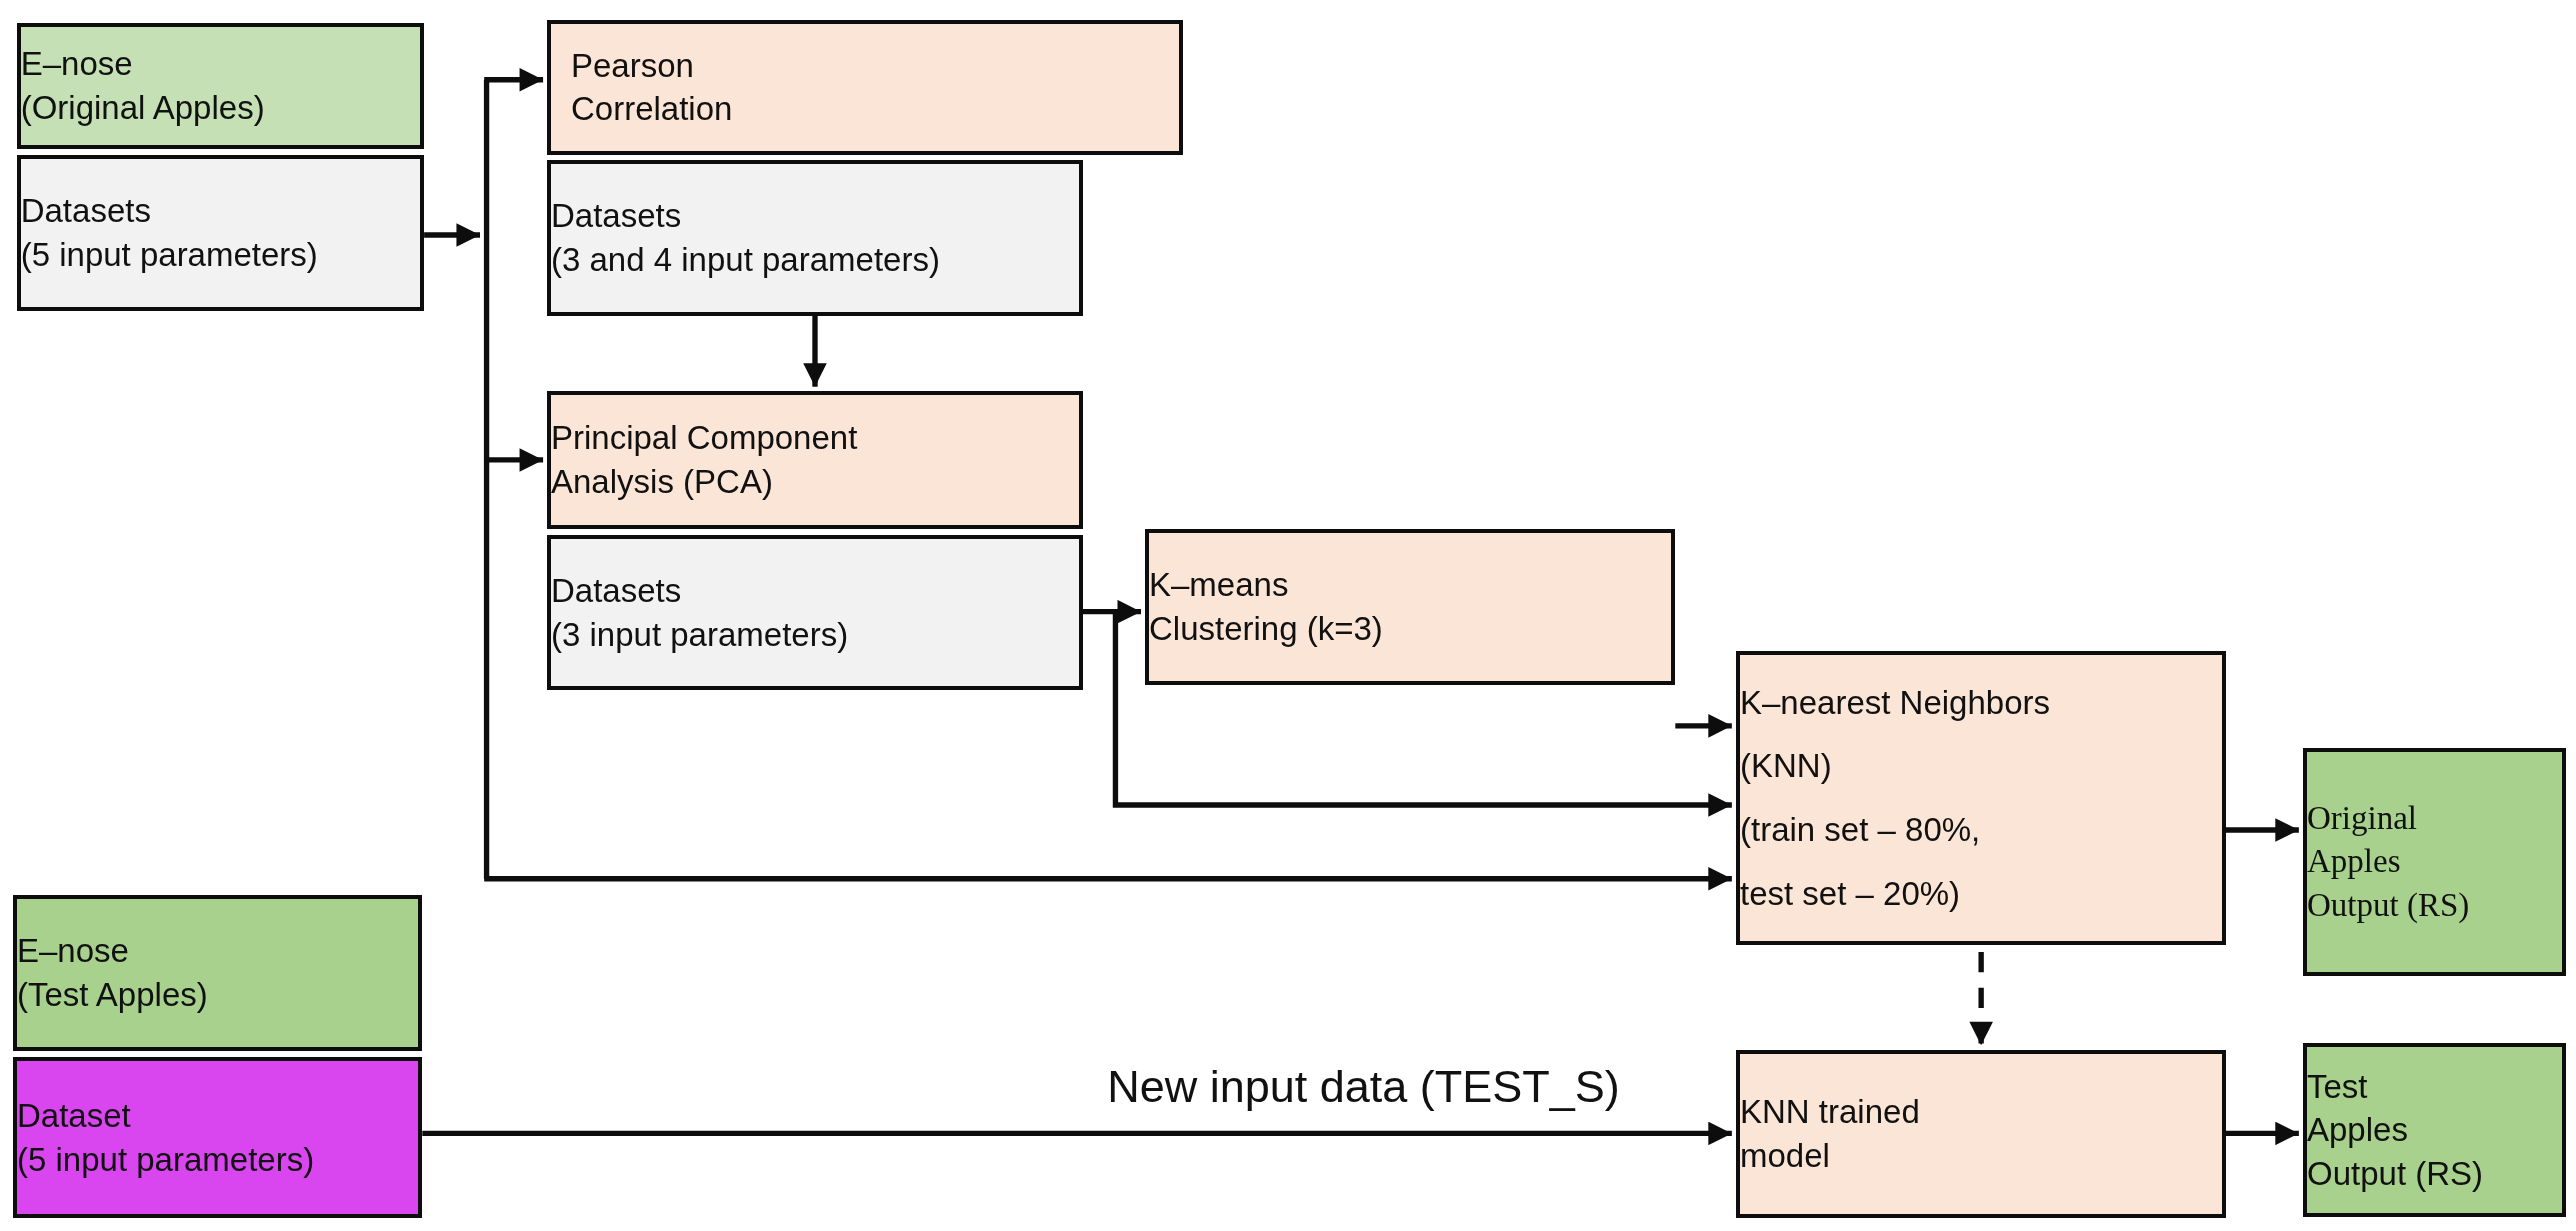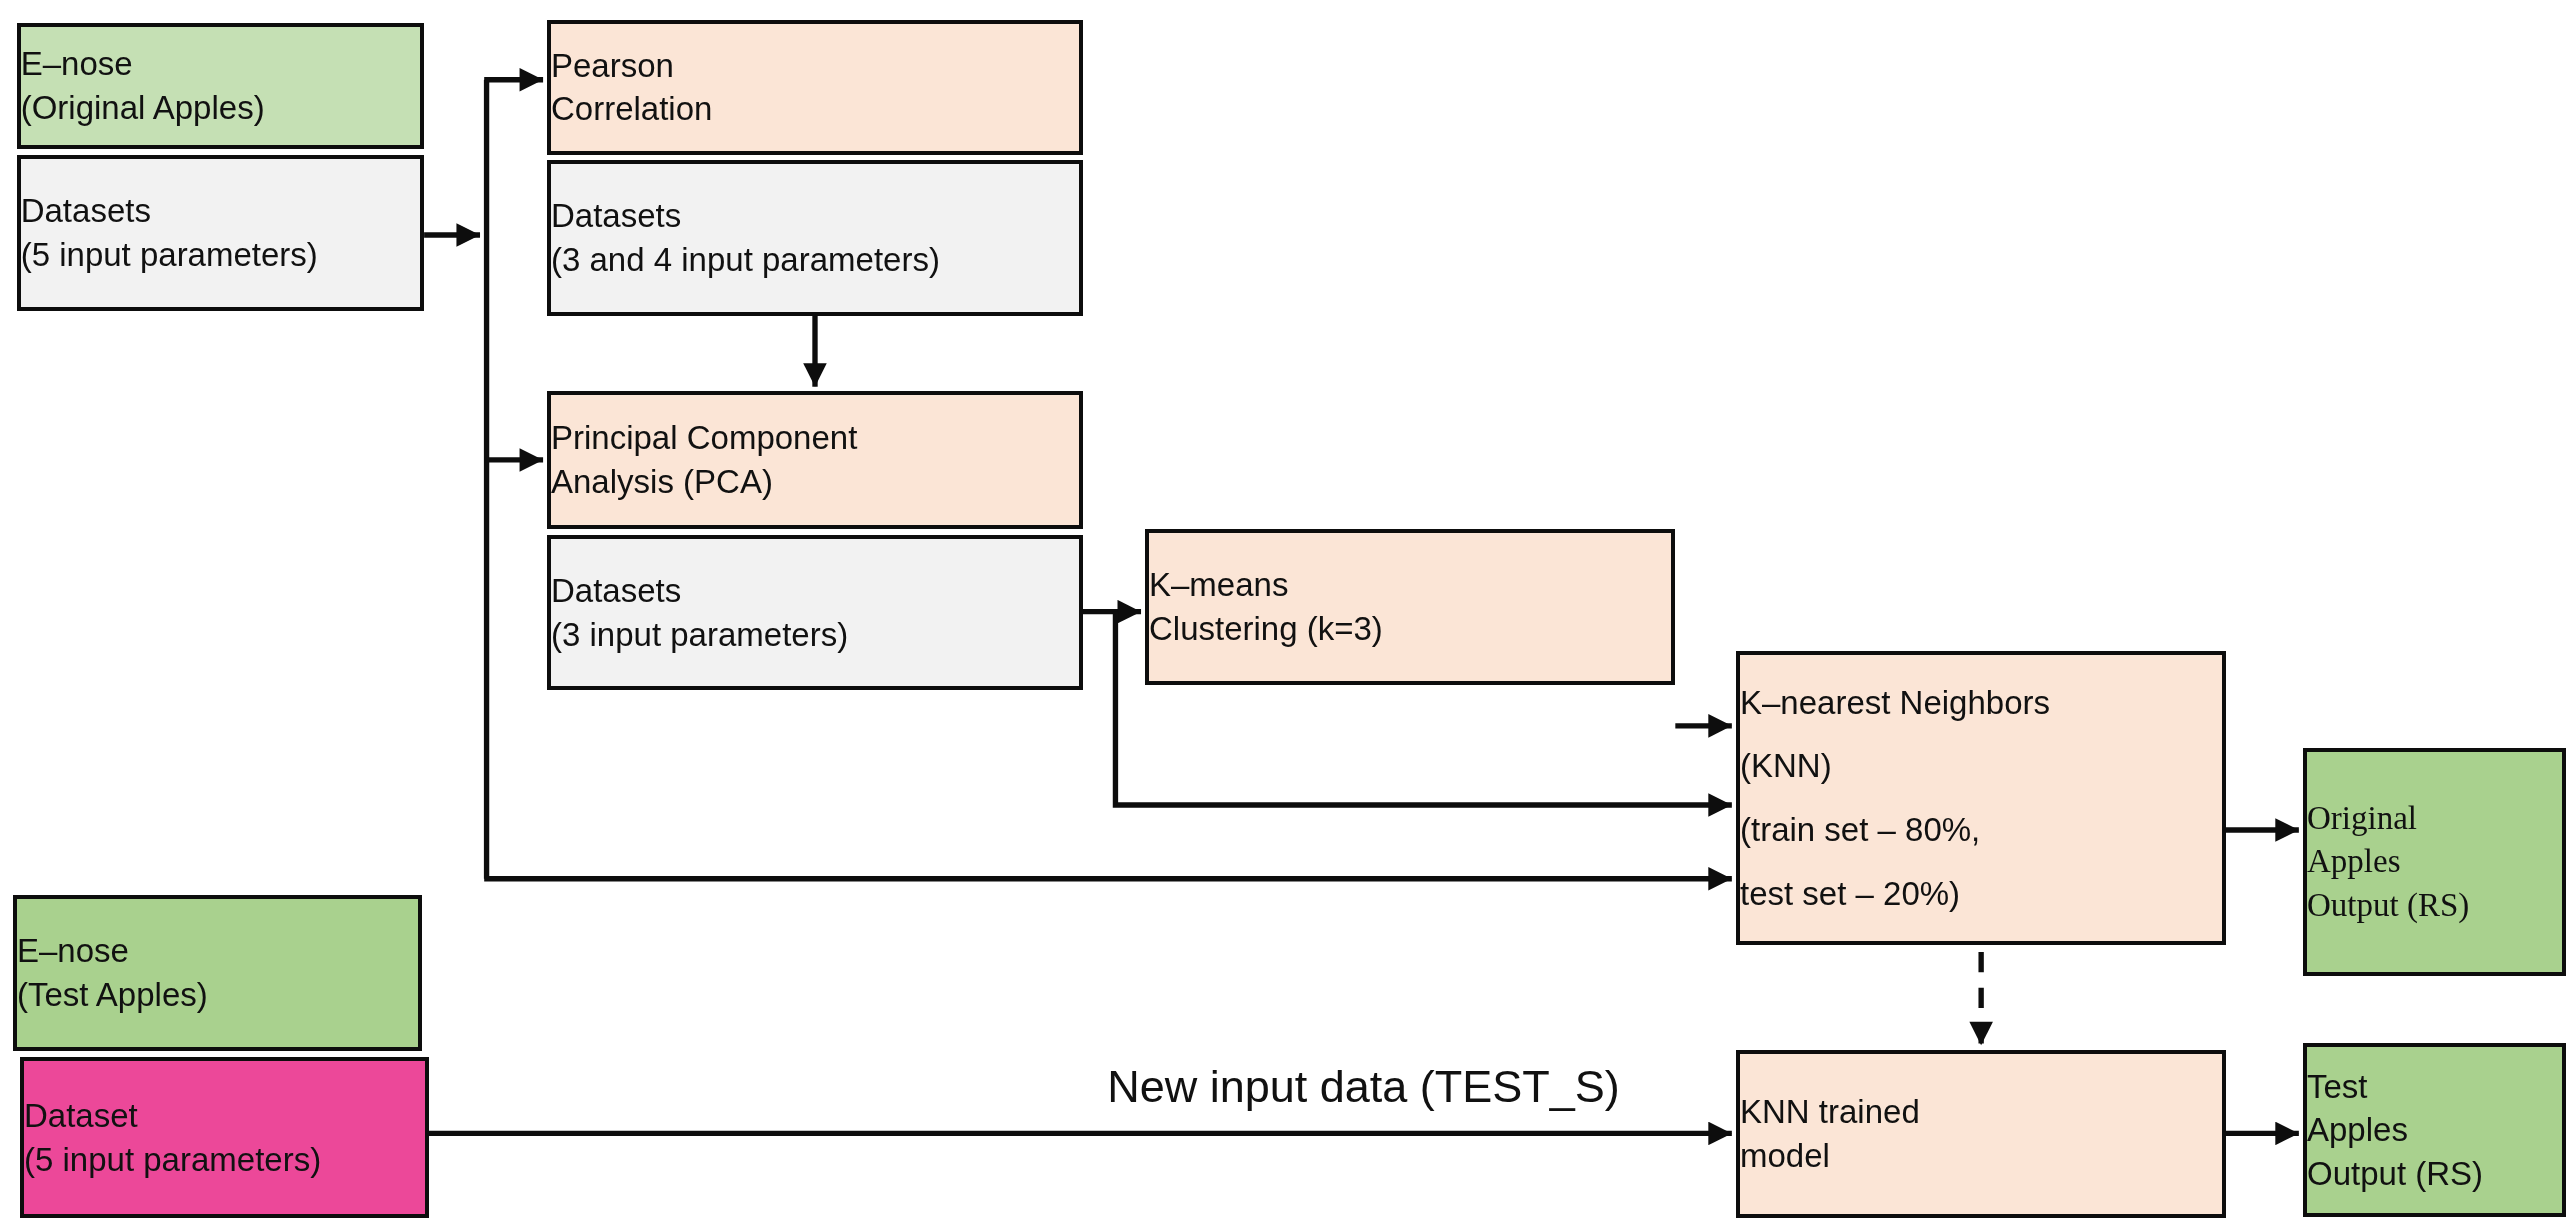--- a/index.html
+++ b/index.html
@@ -26,21 +26,21 @@
     text-align: center;
     color: #111111;
     font-size: 33px;
     line-height: 1.32;
   }
   .box .bl { white-space: nowrap; }
   .fill-green-light { background: #c5e0b4; }
   .fill-green       { background: #a9d18e; }
   .fill-peach       { background: #fbe5d6; }
   .fill-gray-light  { background: #f2f2f2; }
-  .fill-gray        { background: #ec4899; margin-left: 7px; }
+  .fill-gray        { background: #d946ef; }
   #wires {
     position: absolute;
     left: 0; top: 0;
     width: 2576px;
     height: 1231px;
     pointer-events: none;
   }
   #flow-label {
     position: absolute;
     left: 1030px;
@@ -83,21 +83,21 @@
   <div class="box fill-green-light" style="left:16.7px; top:22.6px; width:407px; height:126px;">
     <div class="bl">E–nose</div>
     <div class="bl">(Original Apples)</div>
   </div>
 
   <div class="box fill-gray-light" style="left:16.7px; top:155px; width:407px; height:156px;">
     <div class="bl">Datasets</div>
     <div class="bl">(5 input parameters)</div>
   </div>
 
-  <div class="box fill-peach" style="left:547px; top:19.6px; width:536px; height:135px;">
+  <div class="box fill-peach" style="left:547px; top:19.6px; width:636px; height:135px;padding-left:20px;">
     <div class="bl">Pearson</div>
     <div class="bl">Correlation</div>
   </div>
 
   <div class="box fill-gray-light" style="left:547px; top:160px; width:536px; height:156px;">
     <div class="bl">Datasets</div>
     <div class="bl">(3 and 4 input parameters)</div>
   </div>
 
   <div class="box fill-peach" style="left:547px; top:391px; width:536px; height:138px;">

